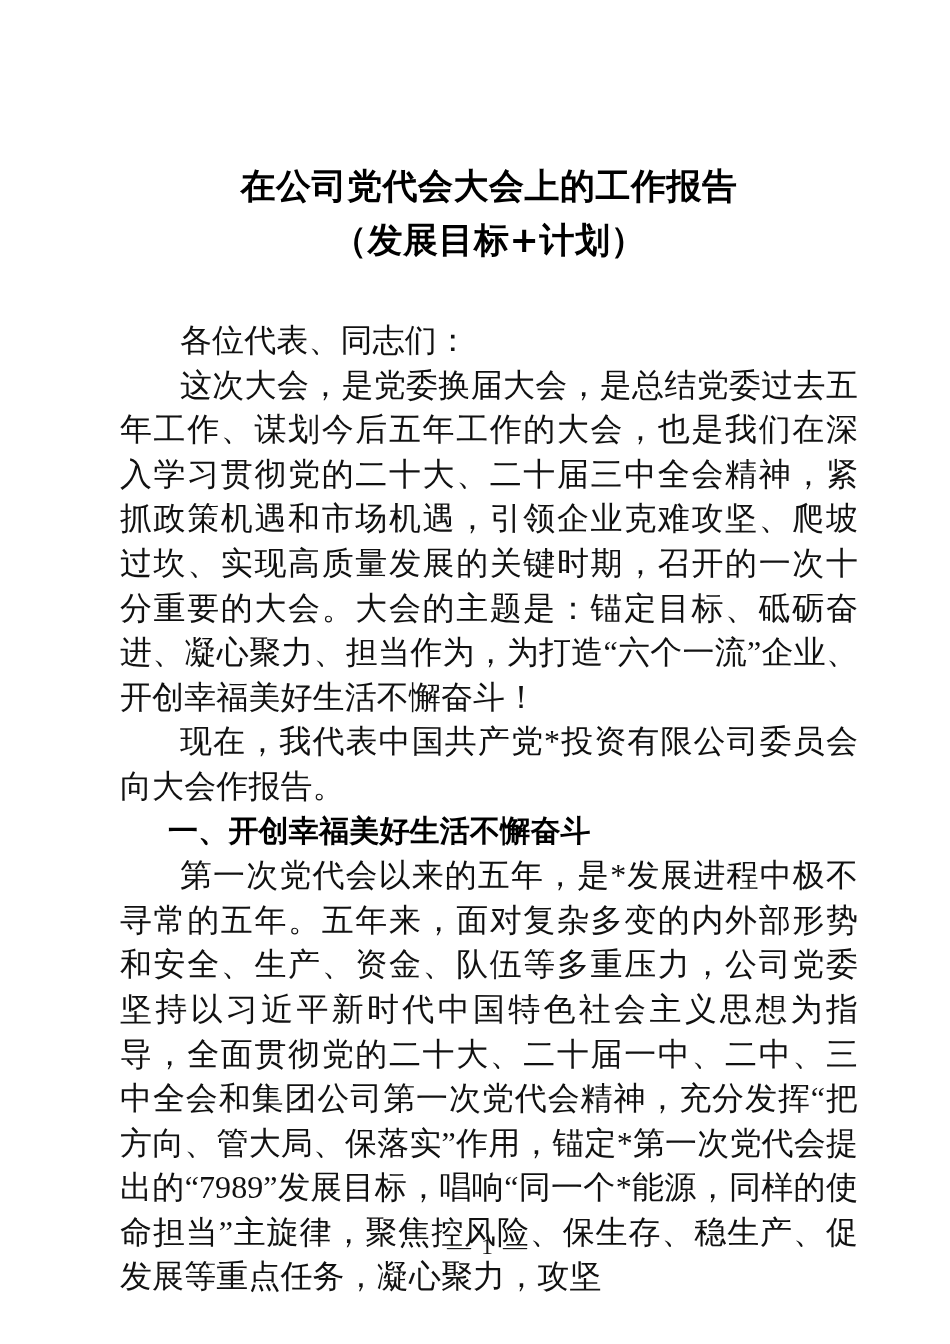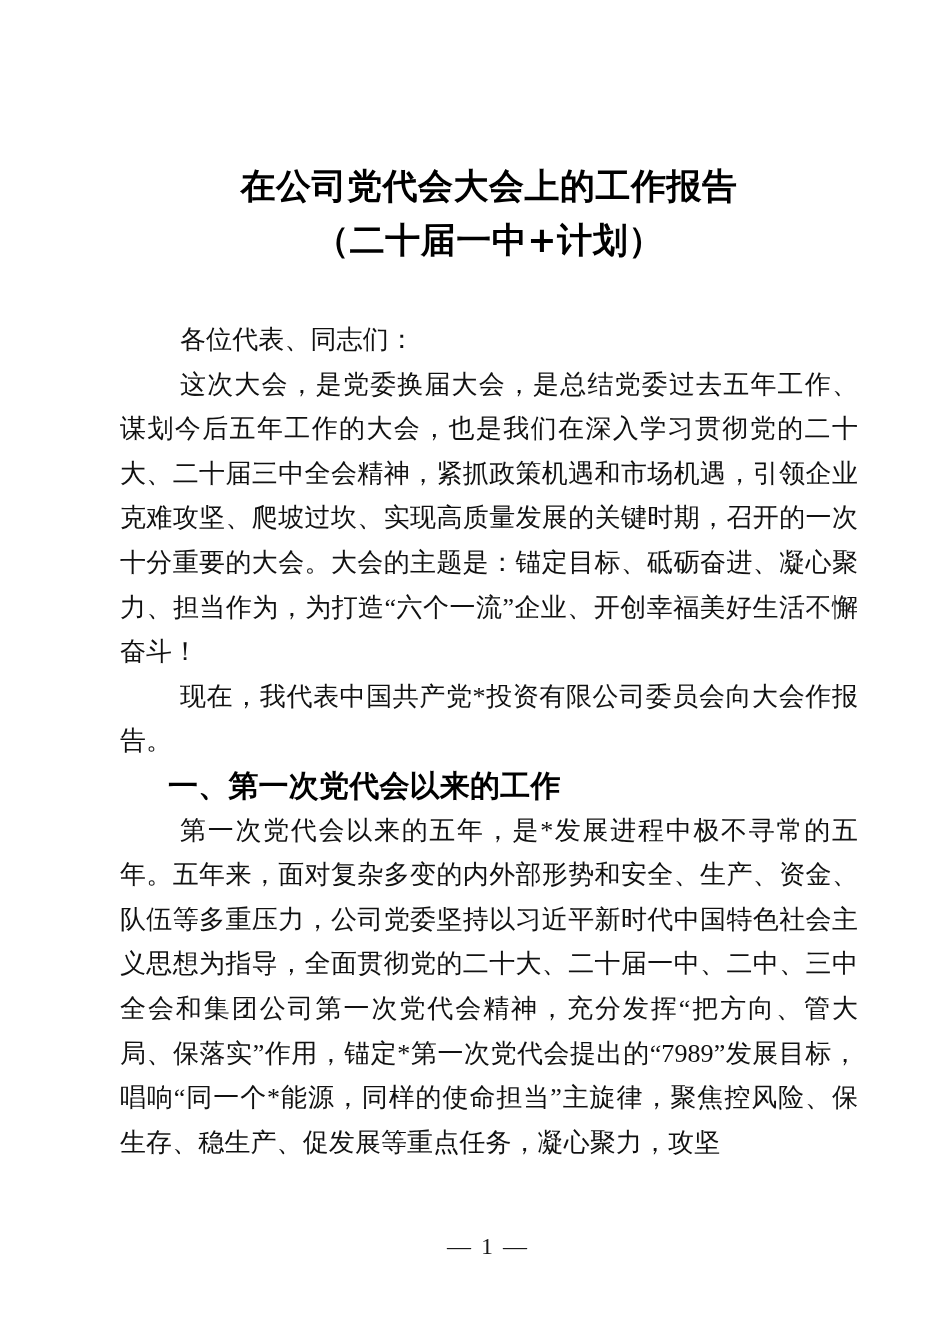--- a/index.html
+++ b/index.html
@@ -50,21 +50,21 @@
     padding-top: 2px;
   }
 
   
   .body-block {
     margin-top: 52px;
   }
 
   p.para {
     margin: 0;
-    font-size: 26px;
+    font-size: 32px;
     line-height: 44.6px;
     text-align: justify;
     text-align-last: left;
     text-justify: inter-character;
     letter-spacing: 0.1px;
     color: #111111;
     font-family: "Liberation Serif", "DejaVu Serif", serif;
   }
 
   p.para.indent {
@@ -98,31 +98,31 @@
 </style>
 </head>
 <body>
 
 <div class="page">
 
   <div class="content">
 
     <h1 class="doc-title title-line-1">在公司党代会大会上的工作报告</h1>
 
-    <h1 class="doc-title title-line-2">（二十届一中+计划）</h1>
+    <h1 class="doc-title title-line-2">（发展目标+计划）</h1>
 
     <div class="body-block">
 
       <p class="para indent">各位代表、同志们：</p>
 
       <p class="para indent">这次大会，是党委换届大会，是总结党委过去五年工作、谋划今后五年工作的大会，也是我们在深入学习贯彻党的二十大、二十届三中全会精神，紧抓政策机遇和市场机遇，引领企业克难攻坚、爬坡过坎、实现高质量发展的关键时期，召开的一次十分重要的大会。大会的主题是：锚定目标、砥砺奋进、凝心聚力、担当作为，为打造“六个一流”企业、开创幸福美好生活不懈奋斗！</p>
 
       <p class="para indent">现在，我代表中国共产党*投资有限公司委员会向大会作报告。</p>
 
-      <p class="section-heading">一、第一次党代会以来的工作</p>
+      <p class="section-heading">一、开创幸福美好生活不懈奋斗</p>
 
       <p class="para indent">第一次党代会以来的五年，是*发展进程中极不寻常的五年。五年来，面对复杂多变的内外部形势和安全、生产、资金、队伍等多重压力，公司党委坚持以习近平新时代中国特色社会主义思想为指导，全面贯彻党的二十大、二十届一中、二中、三中全会和集团公司第一次党代会精神，充分发挥“把方向、管大局、保落实”作用，锚定*第一次党代会提出的“7989”发展目标，唱响“同一个*能源，同样的使命担当”主旋律，聚焦控风险、保生存、稳生产、促发展等重点任务，凝心聚力，攻坚</p>
 
     </div>
 
   </div>
 
   <div class="footer">— 1 —</div>
 
 </div>

